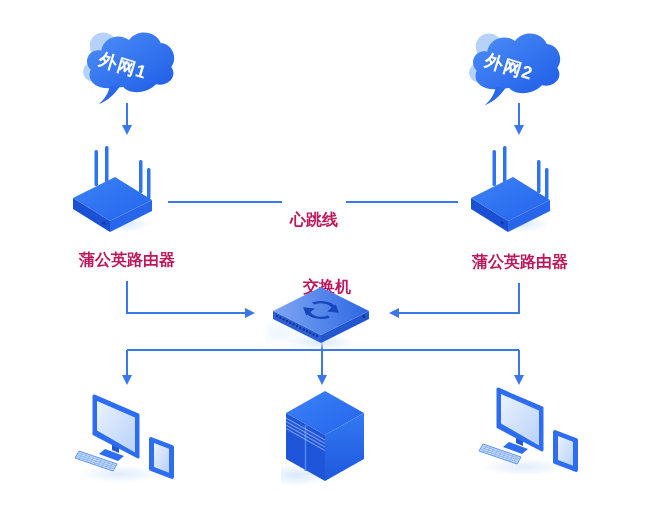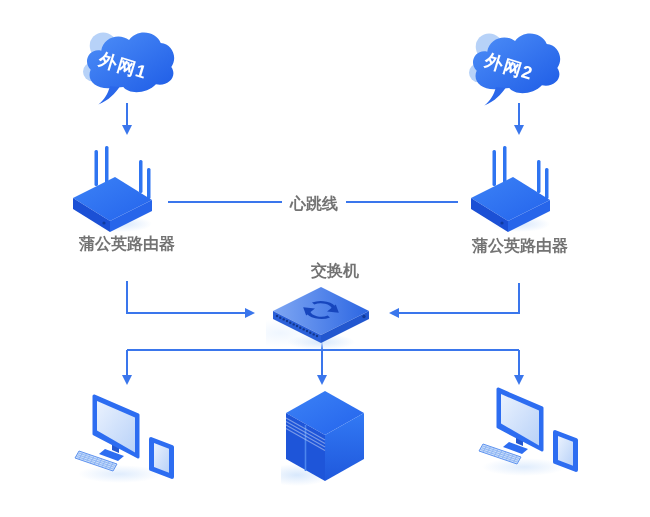--- a/index.html
+++ b/index.html
@@ -1,20 +1,20 @@
 <!DOCTYPE html>
 <html><head>
 <meta charset="utf-8">
 <style>
   html,body{margin:0;padding:0;background:#fff;}
   .canvas{position:relative;width:650px;height:517px;background:#ffffff;overflow:hidden;
           font-family:"Liberation Sans",sans-serif;}
   .abs{position:absolute;left:0;top:0;}
   .node{position:absolute;}
-  .lab{position:absolute;color:#737373;font-size:16px;font-weight:600;text-align:center;line-height:23px;}
+  .lab{position:absolute;color:#be185d;font-size:16px;font-weight:600;text-align:center;line-height:23px;margin-top:16px;}
   .cloud-label{position:absolute;left:-8px;top:28px;width:96px;text-align:center;color:#ffffff;
                font-size:18px;font-weight:bold;letter-spacing:1px;transform:rotate(17deg);}
 </style>
 </head>
 <body>
 
 <div class="canvas">
 
   <svg width="0" height="0" style="position:absolute" aria-hidden="true">
     <defs>
@@ -122,21 +122,21 @@
 
   <div class="lab" style="left:47px;top:232px;width:160px">
     <div>蒲公英路由器</div>
   </div>
   <div class="lab" style="left:440px;top:234px;width:160px">
     <div>蒲公英路由器</div>
   </div>
 
   <div class="lab" style="left:284px;top:192px;width:60px">心跳线</div>
 
-  <div class="lab" style="left:280px;top:259px;width:110px">交换机</div>
+  <div class="lab" style="left:272px;top:259px;width:110px">交换机</div>
 
   <div class="node" style="left:266px;top:283px">
     <svg width="110" height="68" viewBox="0 0 110 68">
       <ellipse cx="14" cy="50" rx="36" ry="14" fill="url(#gGlowW)"></ellipse>
       <ellipse cx="55" cy="59" rx="34" ry="8" fill="url(#gGlow)"></ellipse>
       <polygon points="7,28 55,4 103,28 55,52" fill="url(#gSwTop)"></polygon>
       <polygon points="7,28 55,52 55,60 7,36" fill="#2a5fd8"></polygon>
       <polygon points="55,52 103,28 103,36 55,60" fill="#2257cf"></polygon>
       <g transform="matrix(0.87,0.5,-0.87,0.5,55,27)" stroke="#1746bd" stroke-width="3.4" fill="none">
         <path d="M -11,-2 A 11,11 0 0 1 6,-9"></path>

